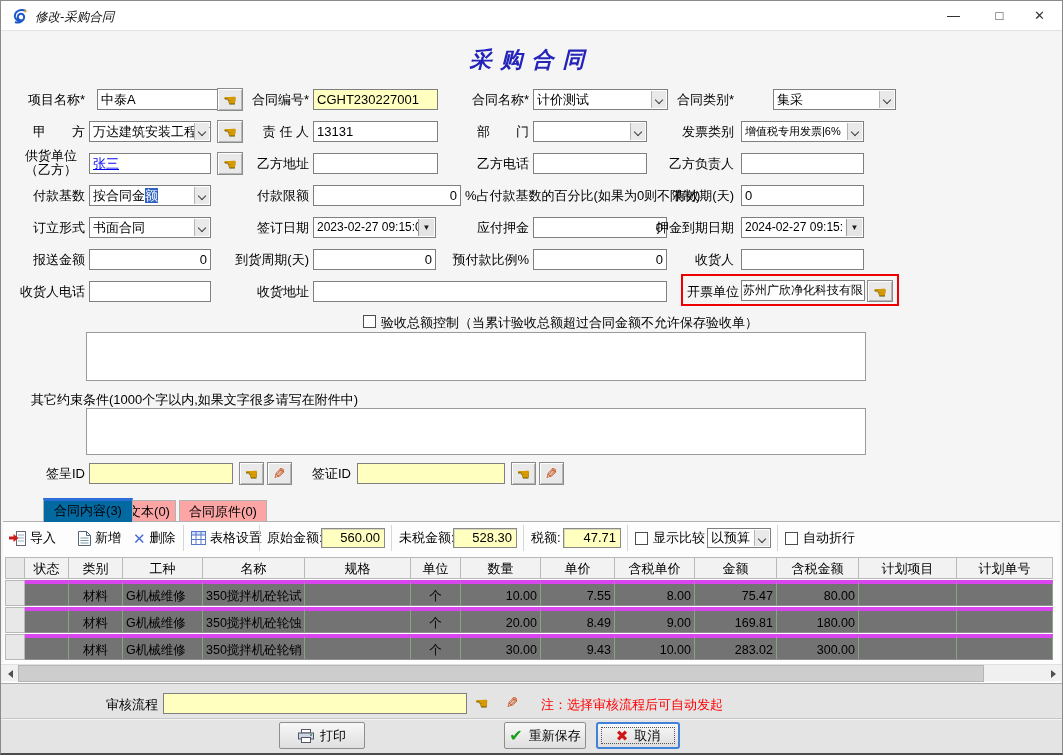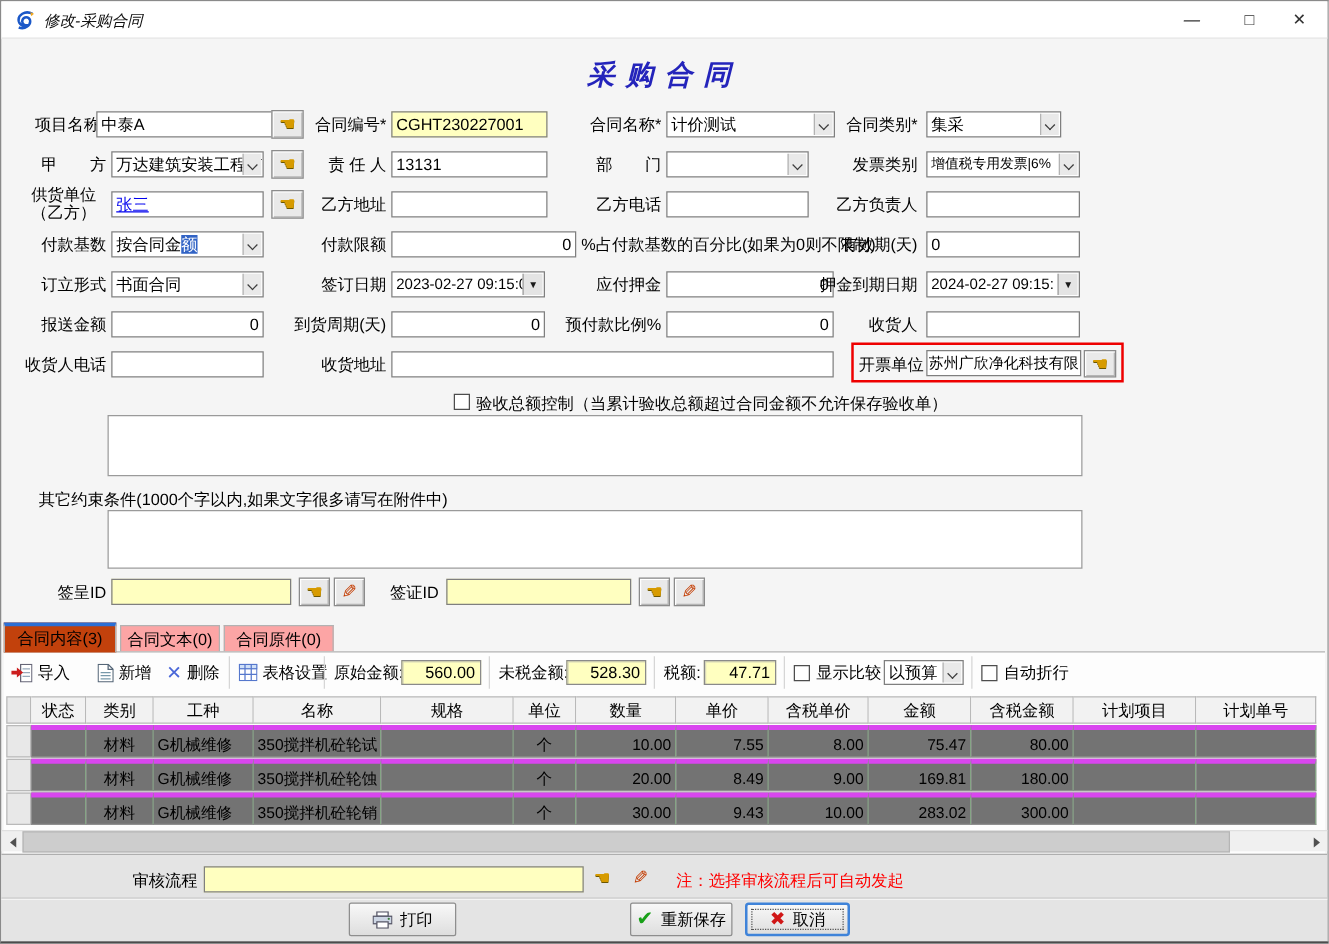--- a/index.html
+++ b/index.html
@@ -33,21 +33,21 @@
   .ta{position:absolute;background:#fff;border:1px solid #9a9a9a;}
   .cb{position:absolute;width:13px;height:13px;background:#fff;border:1px solid #4d4d4d;}
   .link{color:#0000ee;text-decoration:underline;}
   .selhl{background:#3163c5;color:#fff;}
   #formtitle{position:absolute;left:0;top:44px;width:100%;text-align:center;
      font-size:22px;font-weight:bold;font-style:italic;letter-spacing:9px;color:#2424bb;}
   .redbox{position:absolute;border:2px solid #ee0000;}
   
   .tab{position:absolute;top:499px;height:33px;line-height:21px;text-align:center;font-size:13px;
       background:#fca5a5;border:1px solid #b2b2b2;border-bottom:none;}
-  .tab.act{top:497px;height:24px;background:#c2410c;border-top:3px solid #2b6fd6;line-height:20px;z-index:3;}
+  .tab.act{top:497px;height:24px;background:#0369a1;border-top:3px solid #2b6fd6;line-height:20px;z-index:3;margin-left:40px;}
   #panel{position:absolute;left:2px;right:2px;top:520px;height:162px;background:#fdfdfd;border-top:1px solid #b2b2b2;}
   .titem{position:absolute;top:527px;height:20px;display:flex;align-items:center;gap:4px;white-space:nowrap;font-size:13px;}
   .tsep{position:absolute;top:524px;height:26px;width:1px;background:#d6d6d6;}
   .tbox{position:absolute;top:527px;height:20px;background:#ffffc0;border:1px solid #8a8a8a;
         box-shadow:inset 1px 1px 0 #d9d9b8;line-height:18px;padding:0 4px;font-size:13px;text-align:right;}
   
   .tg{position:absolute;left:4px;display:grid;
       grid-template-columns:20px 44px 54px 80px 102px 106px 50px 80px 74px 80px 82px 82px 98px 96px;}
   .hc{height:22px;line-height:21px;background:#f2f2f2;border-right:1px solid #b9b9b9;border-top:1px solid #b9b9b9;
       border-bottom:1px solid #b9b9b9;text-align:center;font-size:13px;overflow:hidden;white-space:nowrap;}
@@ -86,30 +86,30 @@
     </svg>
     <span class="tb-title">修改-采购合同</span>
     <span class="winbtn" style="left:930px">—</span>
     <span class="winbtn" style="left:976px">□</span>
     <span class="winbtn" style="left:1016px">✕</span>
   </div>
 
   <div id="formtitle">采购合同</div>
 
   <div class="lbl r" style="left:8px;top:90px;width:76px">项目名称*</div>
-  <div class="inp" style="left:76px;top:88px;width:142px"><span>中泰A</span></div>
+  <div class="inp" style="left:96px;top:88px;width:142px"><span>中泰A</span></div>
   <div class="b3" style="left:216px;top:87px;width:26px;height:23px">
       <span class="hand">☚</span>
     </div>
   <div class="lbl r" style="left:220px;top:90px;width:88px">合同编号*</div>
   <div class="inp yel" style="left:312px;top:88px;width:125px"><span>CGHT230227001</span></div>
   <div class="lbl r" style="left:440px;top:90px;width:88px">合同名称*</div>
   <div class="inp sel" style="left:532px;top:88px;width:135px"><span>计价测试</span><span class="arr"></span></div>
   <div class="lbl r" style="left:640px;top:90px;width:93px">合同类别*</div>
-  <div class="inp sel" style="left:740px;top:88px;width:108px"><span>集采</span><span class="arr"></span></div>
+  <div class="inp sel" style="left:772px;top:88px;width:123px"><span>集采</span><span class="arr"></span></div>
 
   <div class="lbl r" style="left:8px;top:122px;width:76px">甲　　方</div>
   <div class="inp sel" style="left:88px;top:120px;width:122px"><span>万达建筑安装工程有</span><span class="arr"></span></div>
   <div class="b3" style="left:216px;top:119px;width:26px;height:23px">
       <span class="hand">☚</span>
     </div>
   <div class="lbl r" style="left:220px;top:122px;width:88px">责 任 人</div>
   <div class="inp" style="left:312px;top:120px;width:125px"><span>13131</span></div>
   <div class="lbl r" style="left:440px;top:122px;width:88px">部　　门</div>
   <div class="inp sel" style="left:532px;top:120px;width:114px"><span></span><span class="arr"></span></div>

